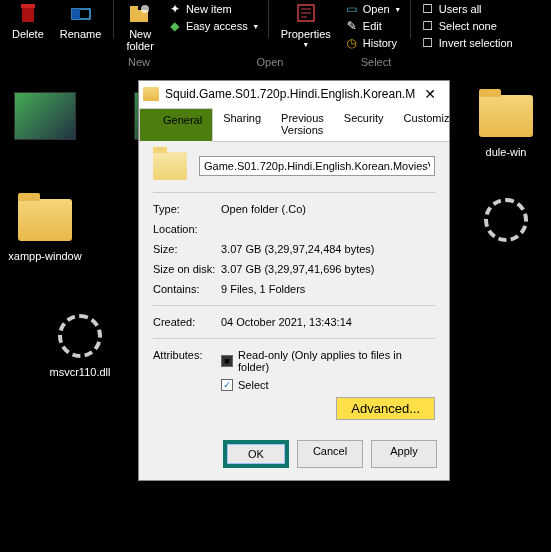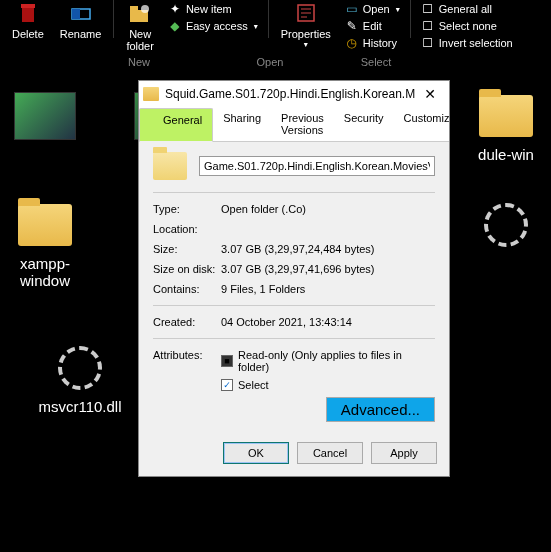--- a/index.html
+++ b/index.html
@@ -12,60 +12,60 @@
 .ritem .ico { width: 26px; height: 26px; display: flex; align-items: center; justify-content: center; margin-bottom: 2px; }
 .ritem .lbl { text-align: center; line-height: 12px; }
 .rsmall { display: flex; flex-direction: column; padding: 0 6px; gap: 3px; margin-top: 2px; }
 .rsmall-row { display: flex; align-items: center; gap: 4px; font-size: 11px; }
 .rsmall-row .sico { width: 14px; height: 14px; display: flex; align-items: center; justify-content: center; font-size: 12px; }
 .grp-labels { display: flex; color: #888; font-size: 11px; padding: 2px 0 4px; }
 .grp-labels span { text-align: center; }
 
 
 .desktop { position: absolute; top: 62px; left: 0; right: 0; bottom: 0; display: flex; flex-wrap: wrap; align-content: flex-start; padding: 28px 6px 0; gap: 36px 42px; }
-.dicon { width: 78px; display: flex; flex-direction: column; align-items: center; color: #fff; font-size: 15px; text-align: center; }
+.dicon { width: 78px; display: flex; flex-direction: column; align-items: center; color: #fff; font-size: 11px; text-align: center; }
 .dicon .thumb { width: 62px; height: 52px; margin-bottom: 4px; display:flex; align-items:center; justify-content:center; }
 .folder-shape { width: 54px; height: 42px; background: linear-gradient(#f5d57a,#e8b94a); border-radius: 3px; position: relative; }
 .folder-shape::before { content:""; position:absolute; top:-6px; left:0; width:22px; height:8px; background:#e8b94a; border-radius:2px 2px 0 0; }
 .gear { width: 44px; height: 44px; border: 4px dashed #ccc; border-radius: 50%; }
 .imgthumb { width: 62px; height: 48px; background: linear-gradient(135deg,#4a5,#234); border:1px solid #333; }
 .imgthumb2 { width: 62px; height: 48px; background: linear-gradient(#111,#333); border:1px solid #333; }
 .whitedoc { width:42px; height:48px; background:#fff; position:relative; }
 .whitedoc::before{content:"";position:absolute;top:0;right:0;width:12px;height:12px;background:#ddd;}
 
 
 .dialog { position: absolute; top: 80px; left: 138px; width: 312px; background: #f0f0f0; border: 1px solid #888; box-shadow: 2px 4px 16px rgba(0,0,0,.6); font-size: 11px; color: #000; }
 .titlebar { display: flex; align-items: center; height: 26px; padding: 0 4px; background: #fff; }
 .titlebar .tico { width: 16px; height: 14px; background: linear-gradient(#f5d57a,#e8b94a); border-radius: 1px; margin-right: 6px; }
 .titlebar .ttxt { flex: 1; font-size: 12px; white-space: nowrap; overflow: hidden; }
 .titlebar .close { width: 30px; text-align: center; font-size: 14px; cursor: default; }
 .tabs { display: flex; background: #fff; border-bottom: 1px solid #ccc; font-size: 11px; }
 .tab { padding: 5px 10px; cursor: default; }
-.tab.active { border: 1px solid #ccc; border-bottom: 1px solid #f0f0f0; background: #bef264; position: relative; top: 1px; border-radius: 2px 2px 0 0; padding-left: 23px; }
+.tab.active { border: 1px solid #ccc; border-bottom: 1px solid #f0f0f0; background: #4d7c0f; position: relative; top: 1px; border-radius: 2px 2px 0 0; padding-left: 23px; }
 .body { padding: 10px 14px 6px; }
 .hdr { display: flex; align-items: center; gap: 12px; margin-bottom: 12px; }
 .hdr .fico { width: 34px; height: 28px; background: linear-gradient(#f8e6a8,#f0d373); border-radius: 2px; position: relative; }
 .hdr .fico::before { content:""; position:absolute; top:-5px; left:0; width:14px; height:6px; background:#f0d373; border-radius:1px 1px 0 0; }
 .hdr input { flex: 1; border: 1px solid #999; padding: 3px 4px; font-size: 11px; }
 .sep { border-top: 1px solid #ccc; margin: 6px 0; }
 .proprow { display: flex; padding: 4px 0; }
 .proprow .k { width: 68px; }
 .proprow .v { flex: 1; }
 .attrs { display: flex; padding: 4px 0; }
 .attrs .k { width: 68px; }
 .attrs .cbcol { flex: 1; }
 .cbline { display: flex; align-items: center; gap: 5px; margin-bottom: 6px; }
 .cb { width: 12px; height: 12px; border: 1px solid #666; display:flex; align-items:center; justify-content:center; font-size:9px; background:#fff; }
 .cb.filled { background:#333; }
 .cb.checked { color:#06c; }
 .advrow { display:flex; justify-content:flex-end; margin-top:2px; }
-.advbtn { border:1px solid #aaa; background:#0ea5e9; padding:3px 14px; font-size:15px; }
+.advbtn { border:1px solid #aaa; background:#fde047; padding:3px 14px; font-size:13px; }
 .dbtns { display: flex; justify-content: flex-end; gap: 8px; padding: 10px 12px 12px; }
 .dbtn { width: 66px; padding: 4px 0; border: 1px solid #aaa; background: #e9e9e9; font-size: 11px; text-align:center; }
-.dbtn.primary { border: 1px solid #0f766e; box-shadow: inset 0 0 0 1px #9cc3f5; }
+.dbtn.primary { border: 4px solid #0f766e; box-shadow: inset 0 0 0 1px #9cc3f5; }
 </style>
 </head>
 <body>
 
 <div class="ribbon">
   <div class="ribbon-row">
     <div class="ritem">
       <div class="ico">
           <svg width="22" height="22">
             <rect x="4" y="2" width="14" height="4" fill="#c22"></rect>
@@ -129,21 +129,21 @@
         </div>
       <div class="rsmall-row">
           <span class="sico" style="color:#c90">◷</span>
           <span>History</span>
         </div>
     </div>
     <div style="width:1px;background:#333;margin:0 4px;height:38px"></div>
     <div class="rsmall">
       <div class="rsmall-row">
           <span class="sico">☐</span>
-          <span>General all</span>
+          <span>Users all</span>
         </div>
       <div class="rsmall-row">
           <span class="sico">☐</span>
           <span>Select none</span>
         </div>
       <div class="rsmall-row">
           <span class="sico">☐</span>
           <span>Invert selection</span>
         </div>
     </div>

